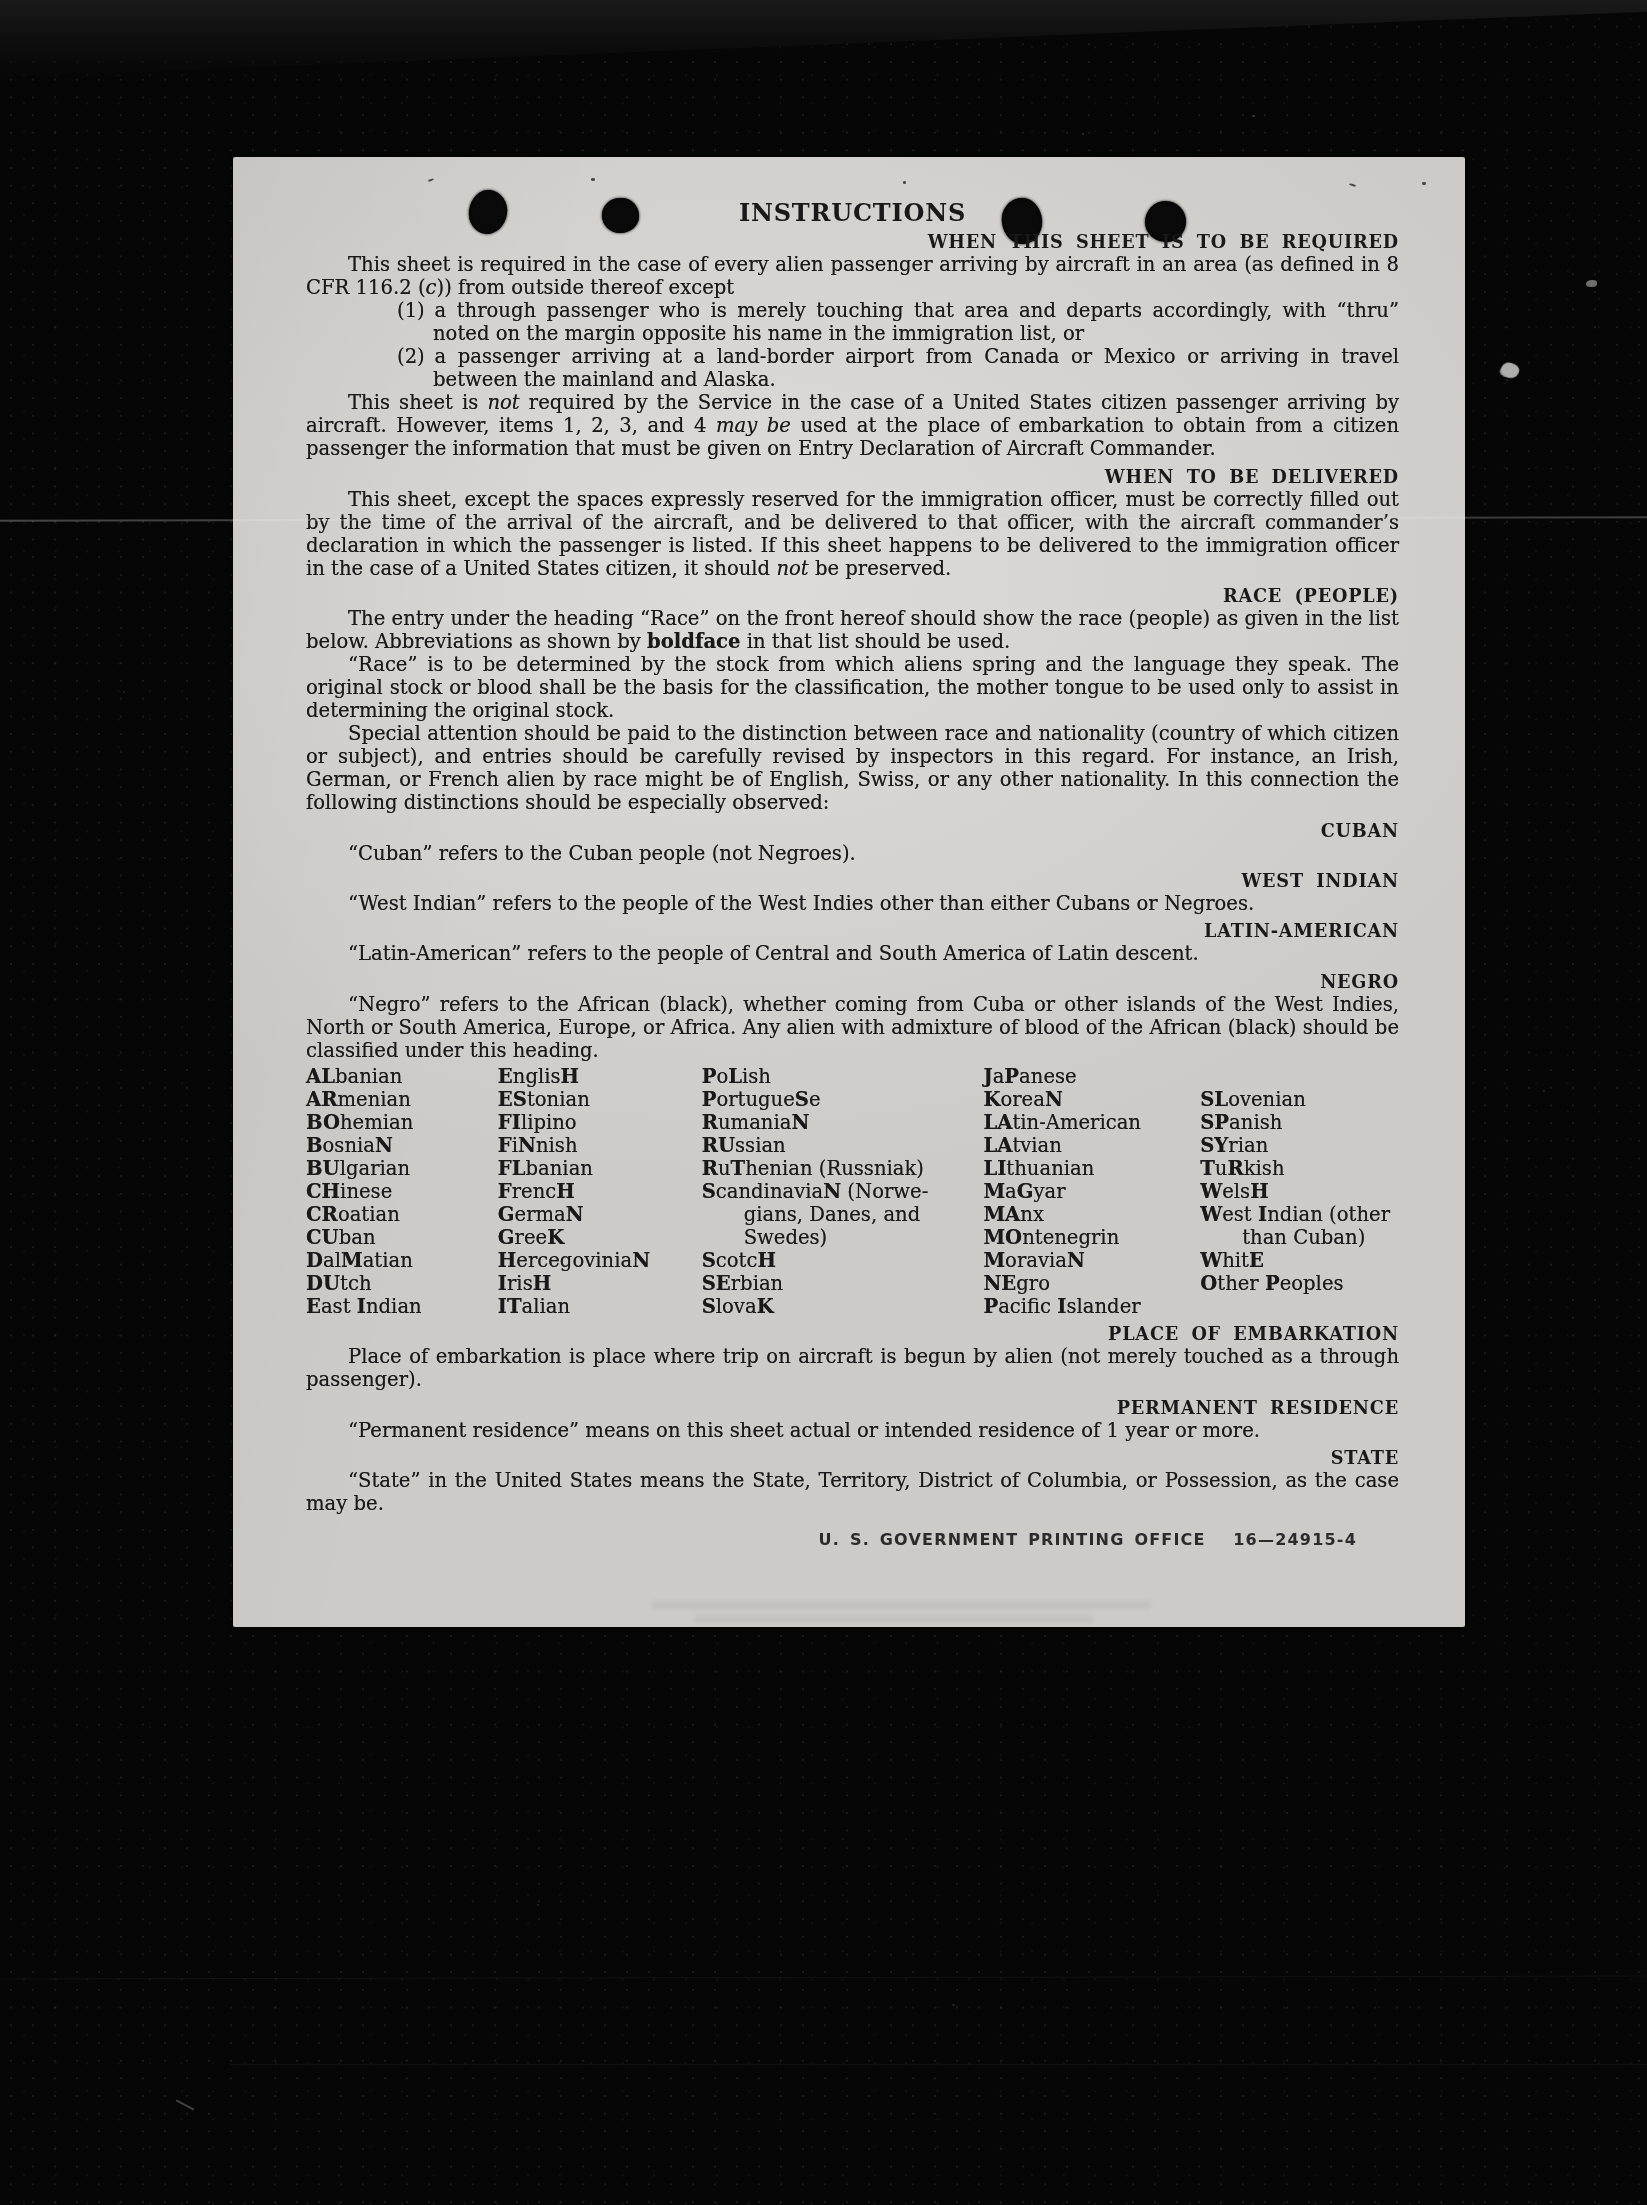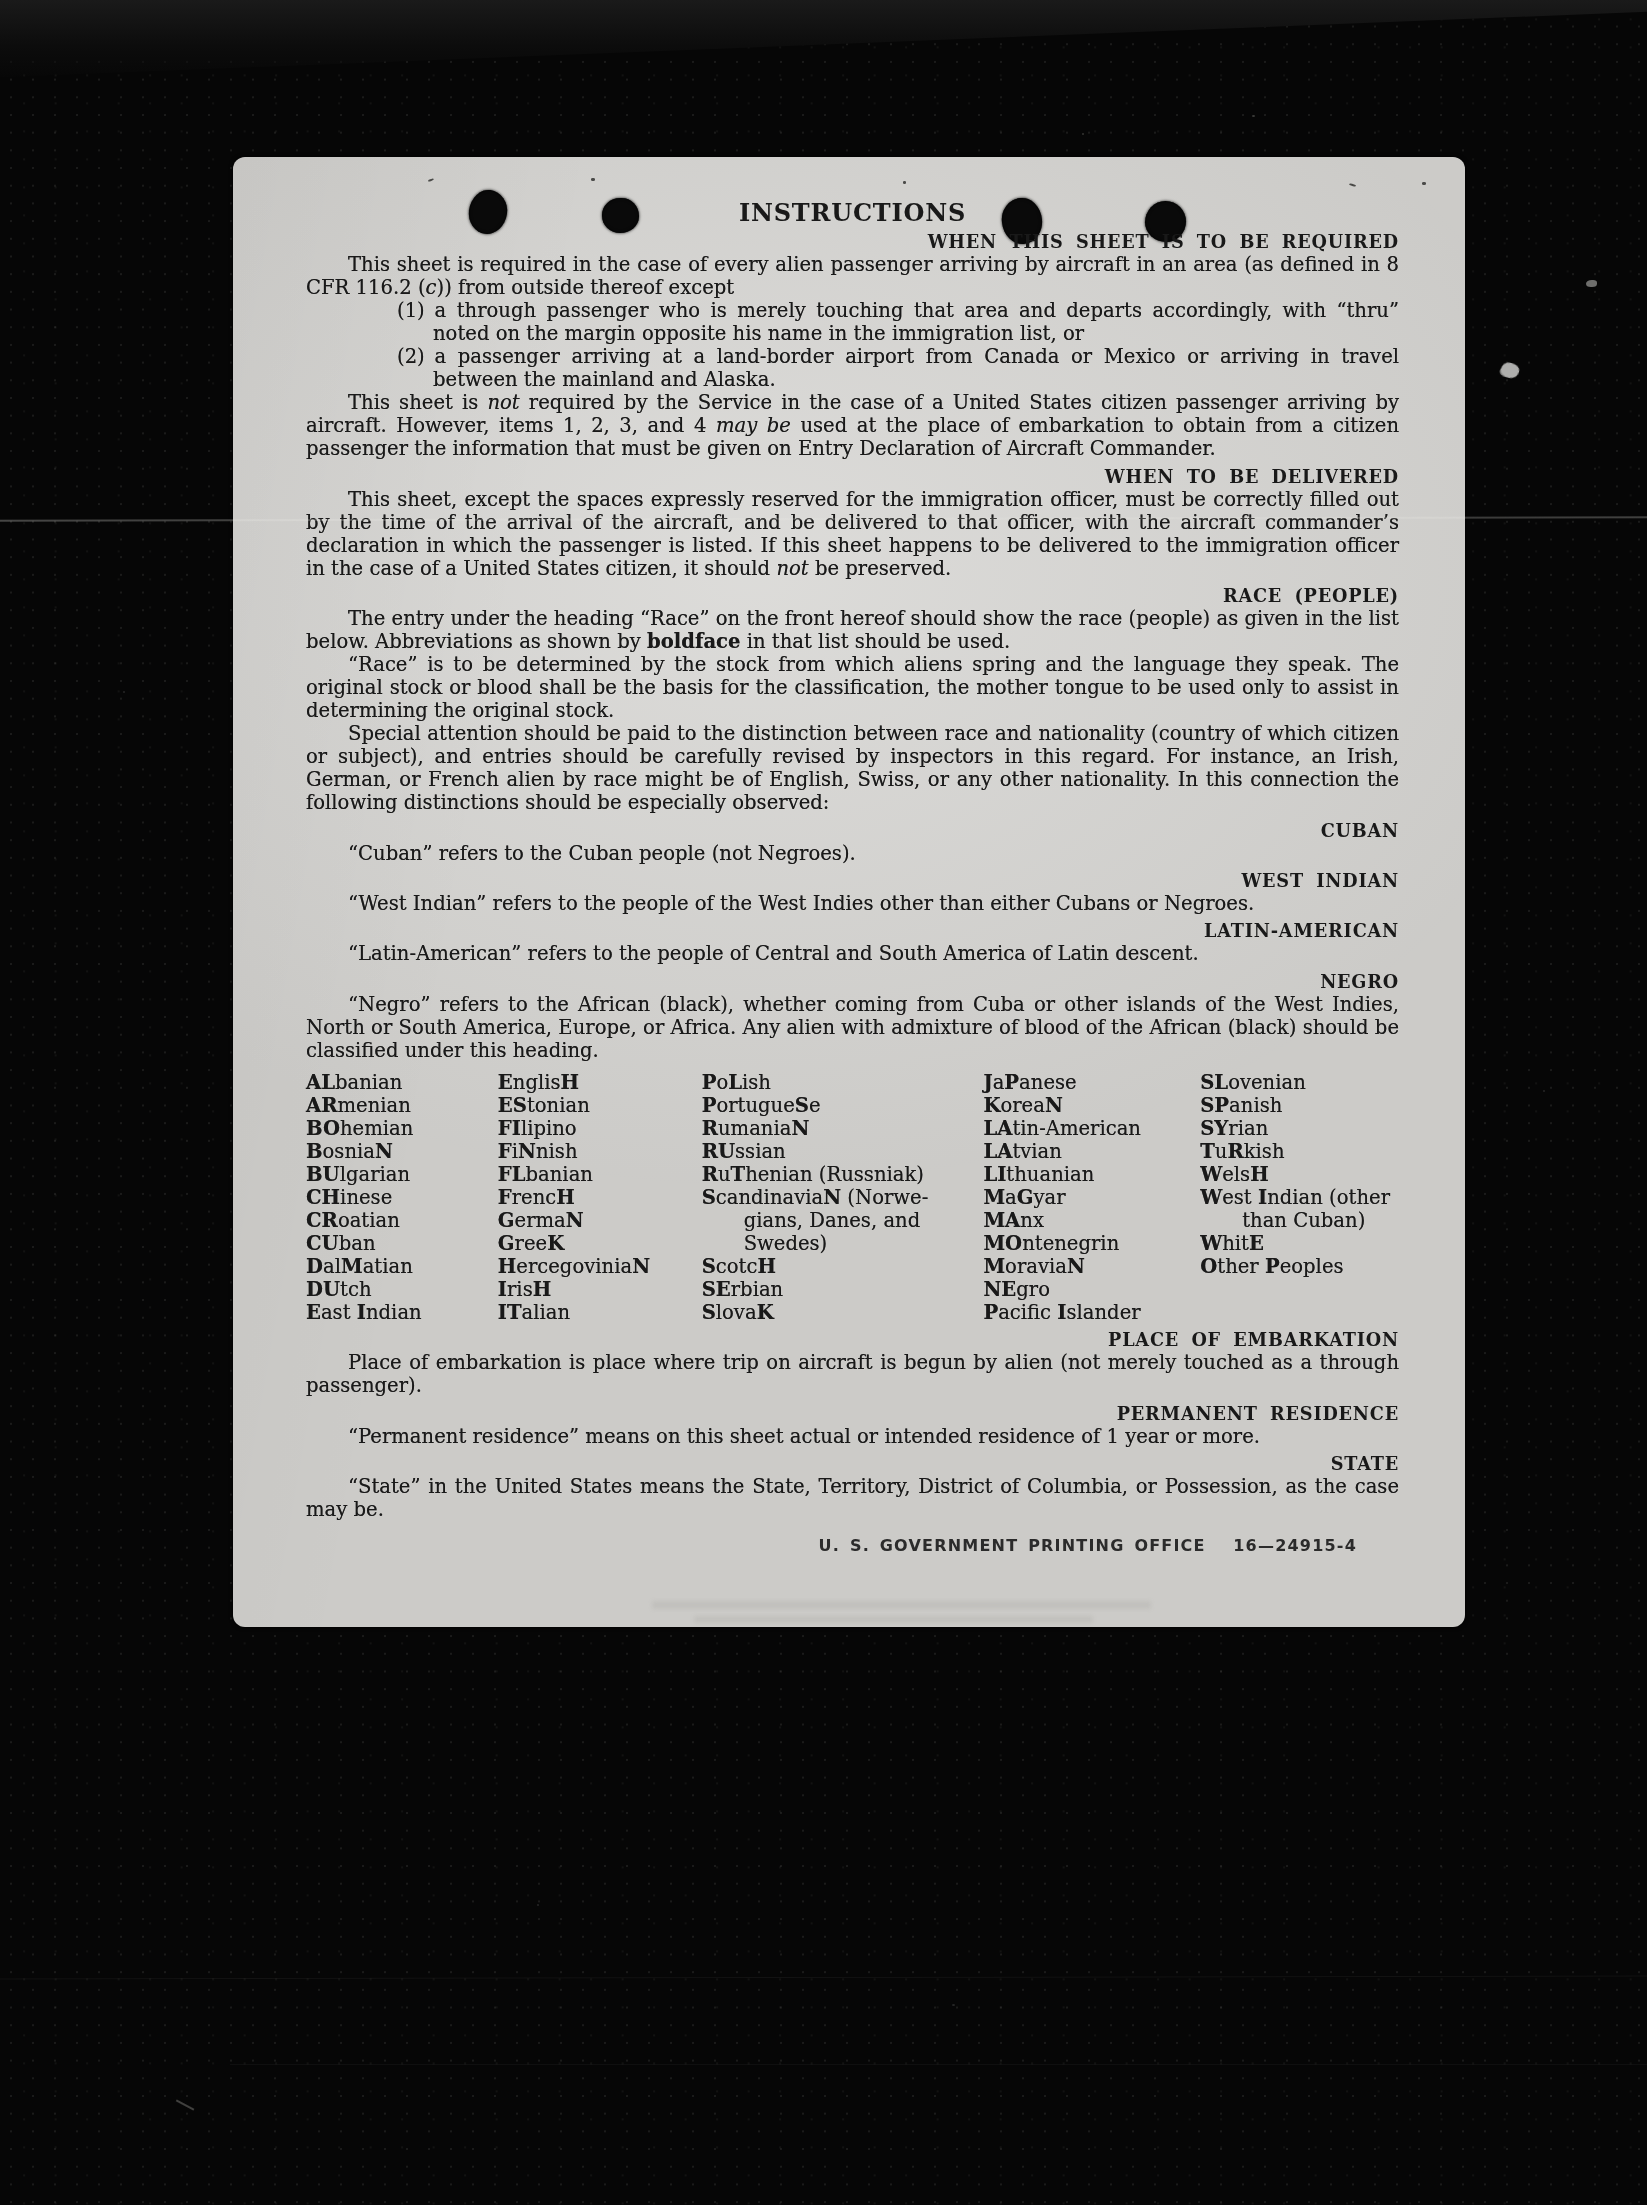--- a/index.html
+++ b/index.html
@@ -21,37 +21,37 @@
     position:absolute;left:0;top:0;width:1647px;height:84px;
     background:linear-gradient(to bottom,#1a1a1a,#0c0c0c 55%,rgba(6,6,6,0));
     clip-path:polygon(0 0,100% 0,100% 14%,0 92%);
   }
   .sheet{
     position:absolute;left:233px;top:157px;width:1232px;height:1470px;
     background-color:#d4d3d0;
     background-image:
       radial-gradient(ellipse 998px 729px at 42% 28%, rgba(255,255,255,0.20), rgba(0,0,0,0.04) 85%),
       linear-gradient(100deg, rgba(0,0,0,0.035), rgba(0,0,0,0) 25%);
-    border-radius:12px;
+    border-radius:2px;
     box-shadow:0 0 4.6px rgba(0,0,0,0.9);
     color:#191919;
   }
   .content{position:absolute;left:73px;top:0;width:1093px;}
   .title{
     margin-top:43px;font-size:24px;font-weight:bold;text-align:center;
     letter-spacing:0.8px;word-spacing:3.1px;line-height:26px;
   }
   .hd{
     font-size:17.7px;font-weight:bold;text-align:right;
     letter-spacing:0.8px;word-spacing:5.4px;line-height:22px;margin-top:5.4px;
   }
   p{margin:0;font-size:19.6px;line-height:23px;text-align:justify;text-indent:42px;
     text-shadow:0 0 0.5px rgba(25,25,25,0.65);}
   p.item{padding-left:127px;text-indent:-36px;}
-  .races{display:flex;margin-top:9px;text-shadow:0 0 0.5px rgba(25,25,25,0.65);}
+  .races{display:flex;margin-top:3px;text-shadow:0 0 0.5px rgba(25,25,25,0.65);align-items:center;}
   .rc0{width:192px}.rc1{width:204px}.rc2{width:217px}.rc3{width:282px}.rc4{width:199px}
   .race{padding-left:42px;text-indent:-42px;line-height:23px;font-size:19.6px;}
   .race b, p b{font-weight:bold;}
   p i{font-style:italic;}
   .footer{
     font-family:"DejaVu Sans", sans-serif;font-size:16px;font-weight:bold;
     letter-spacing:1.2px;word-spacing:3.1px;color:#2b2b2b;margin-top:15.4px;
     text-align:right;position:relative;left:-42px;
   }
   .hole{position:absolute;background:#0a0a0a;

